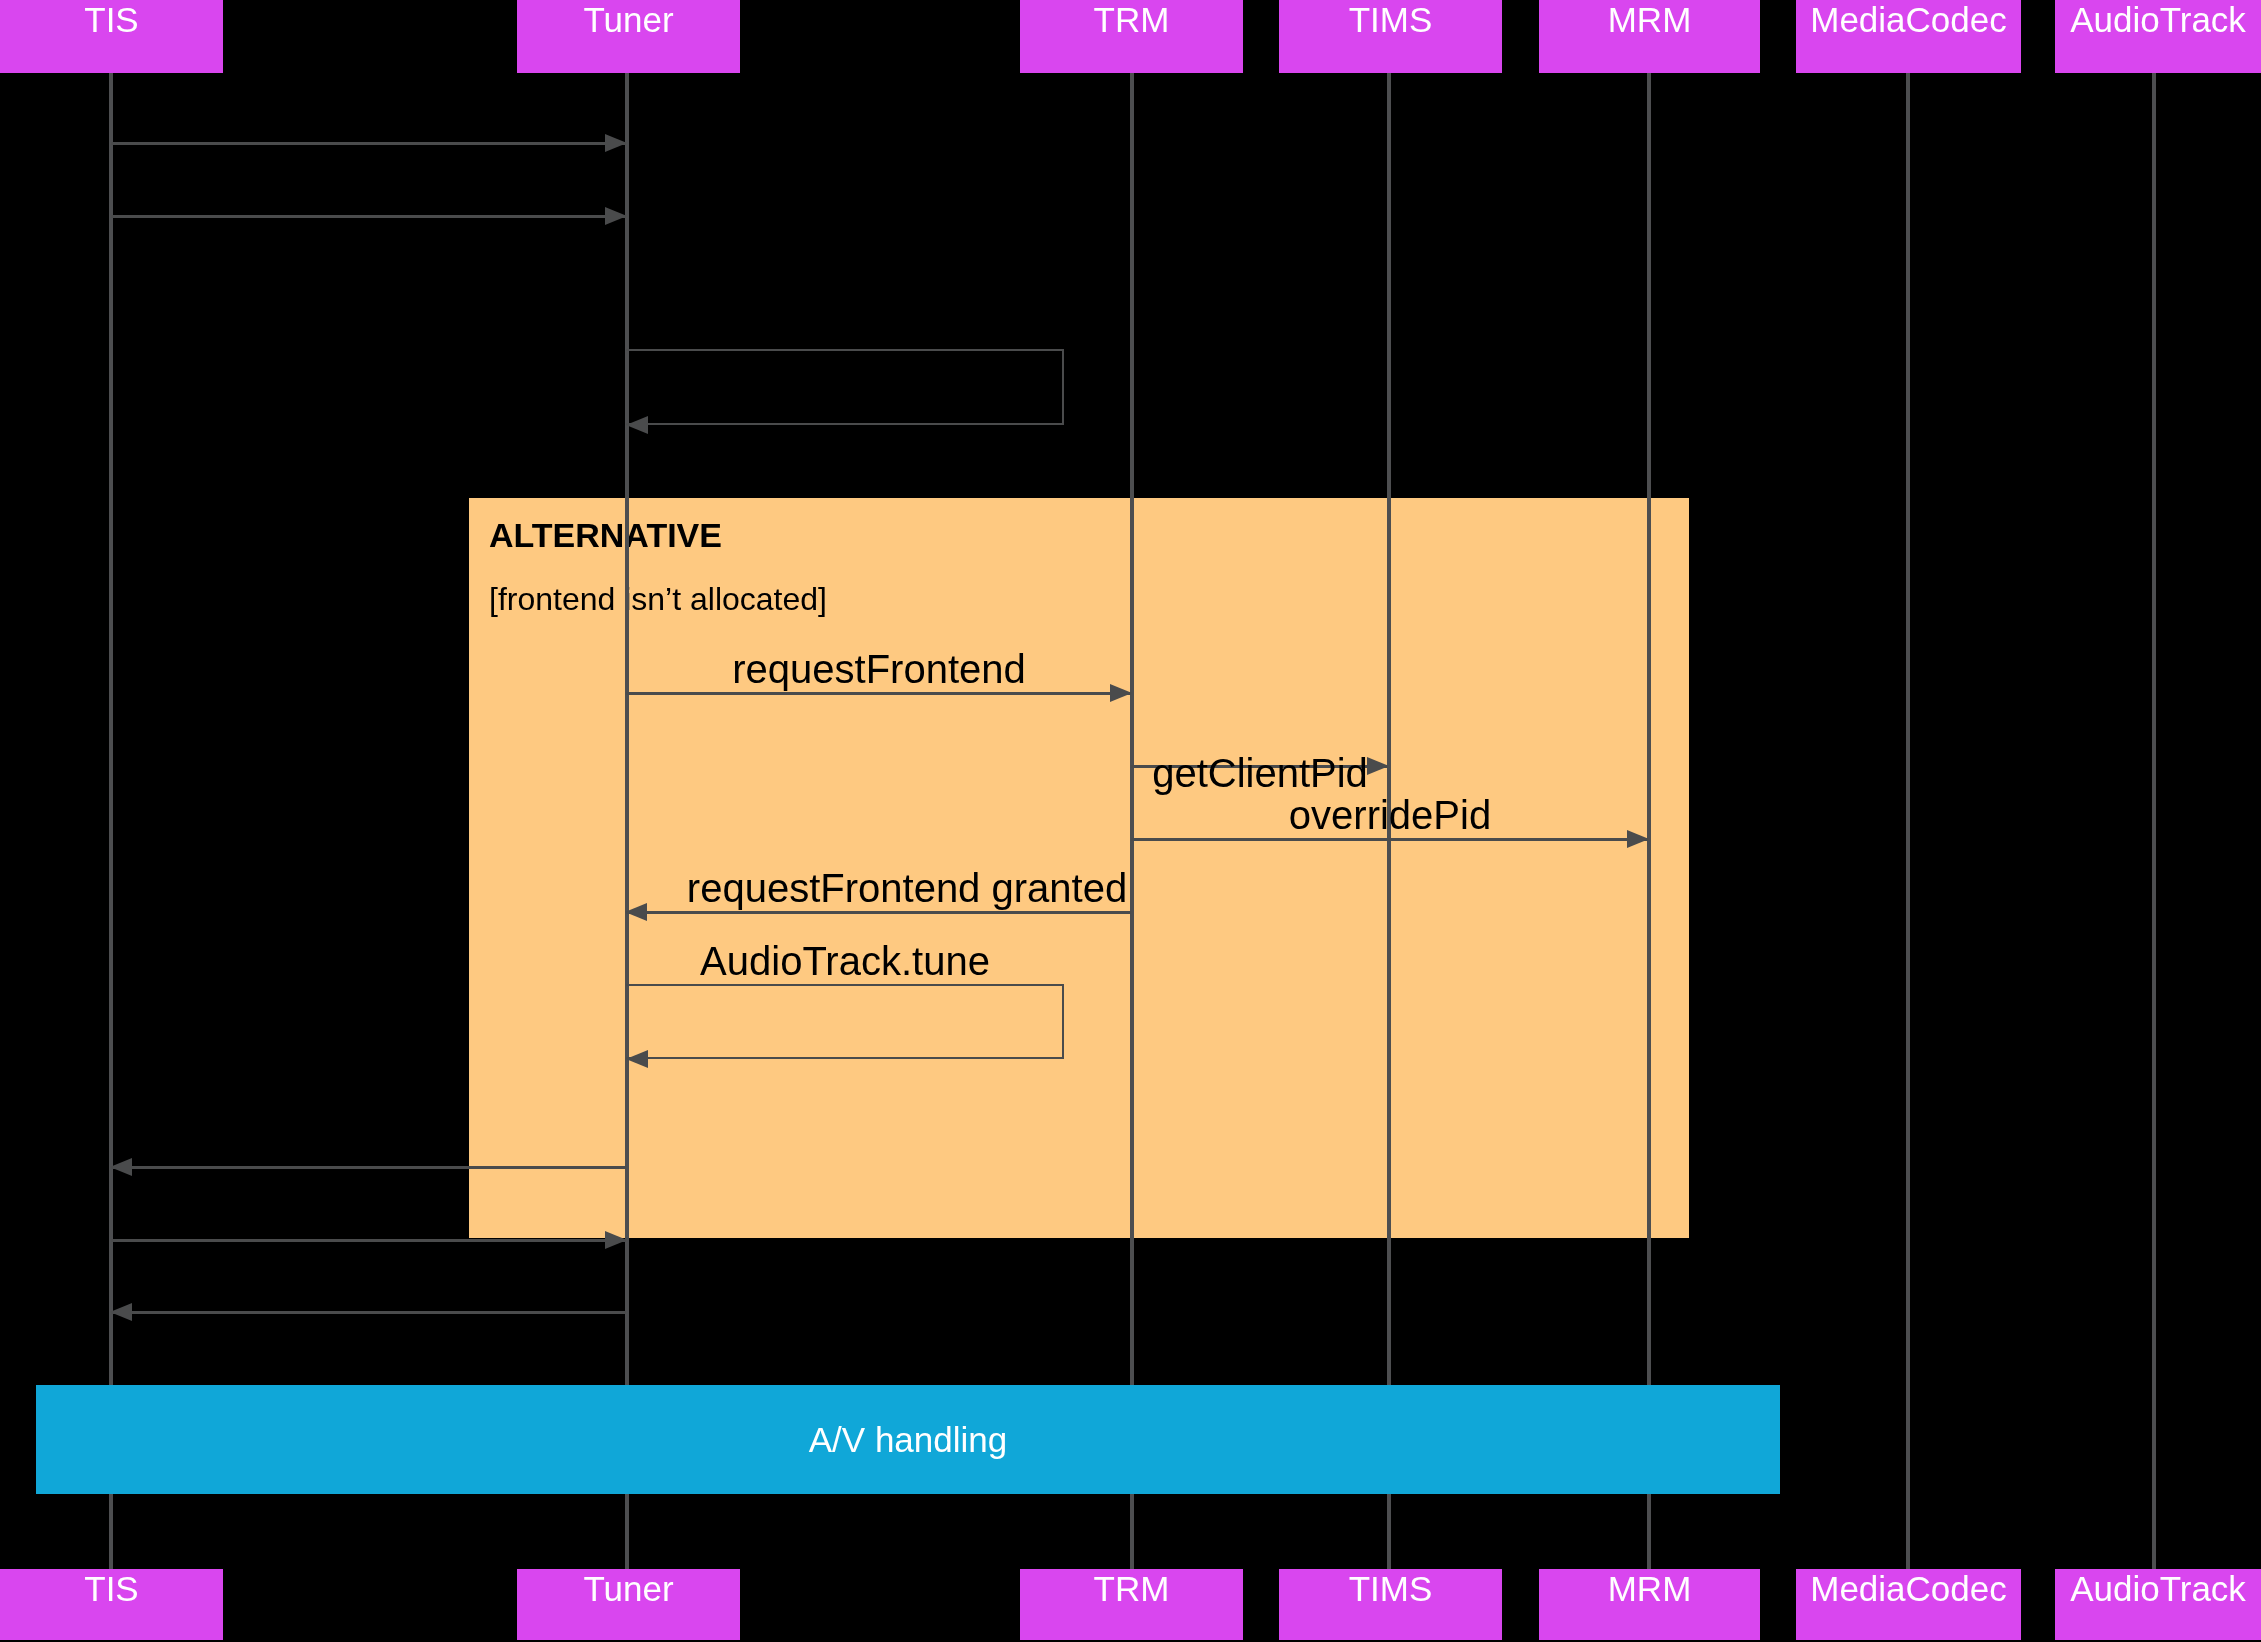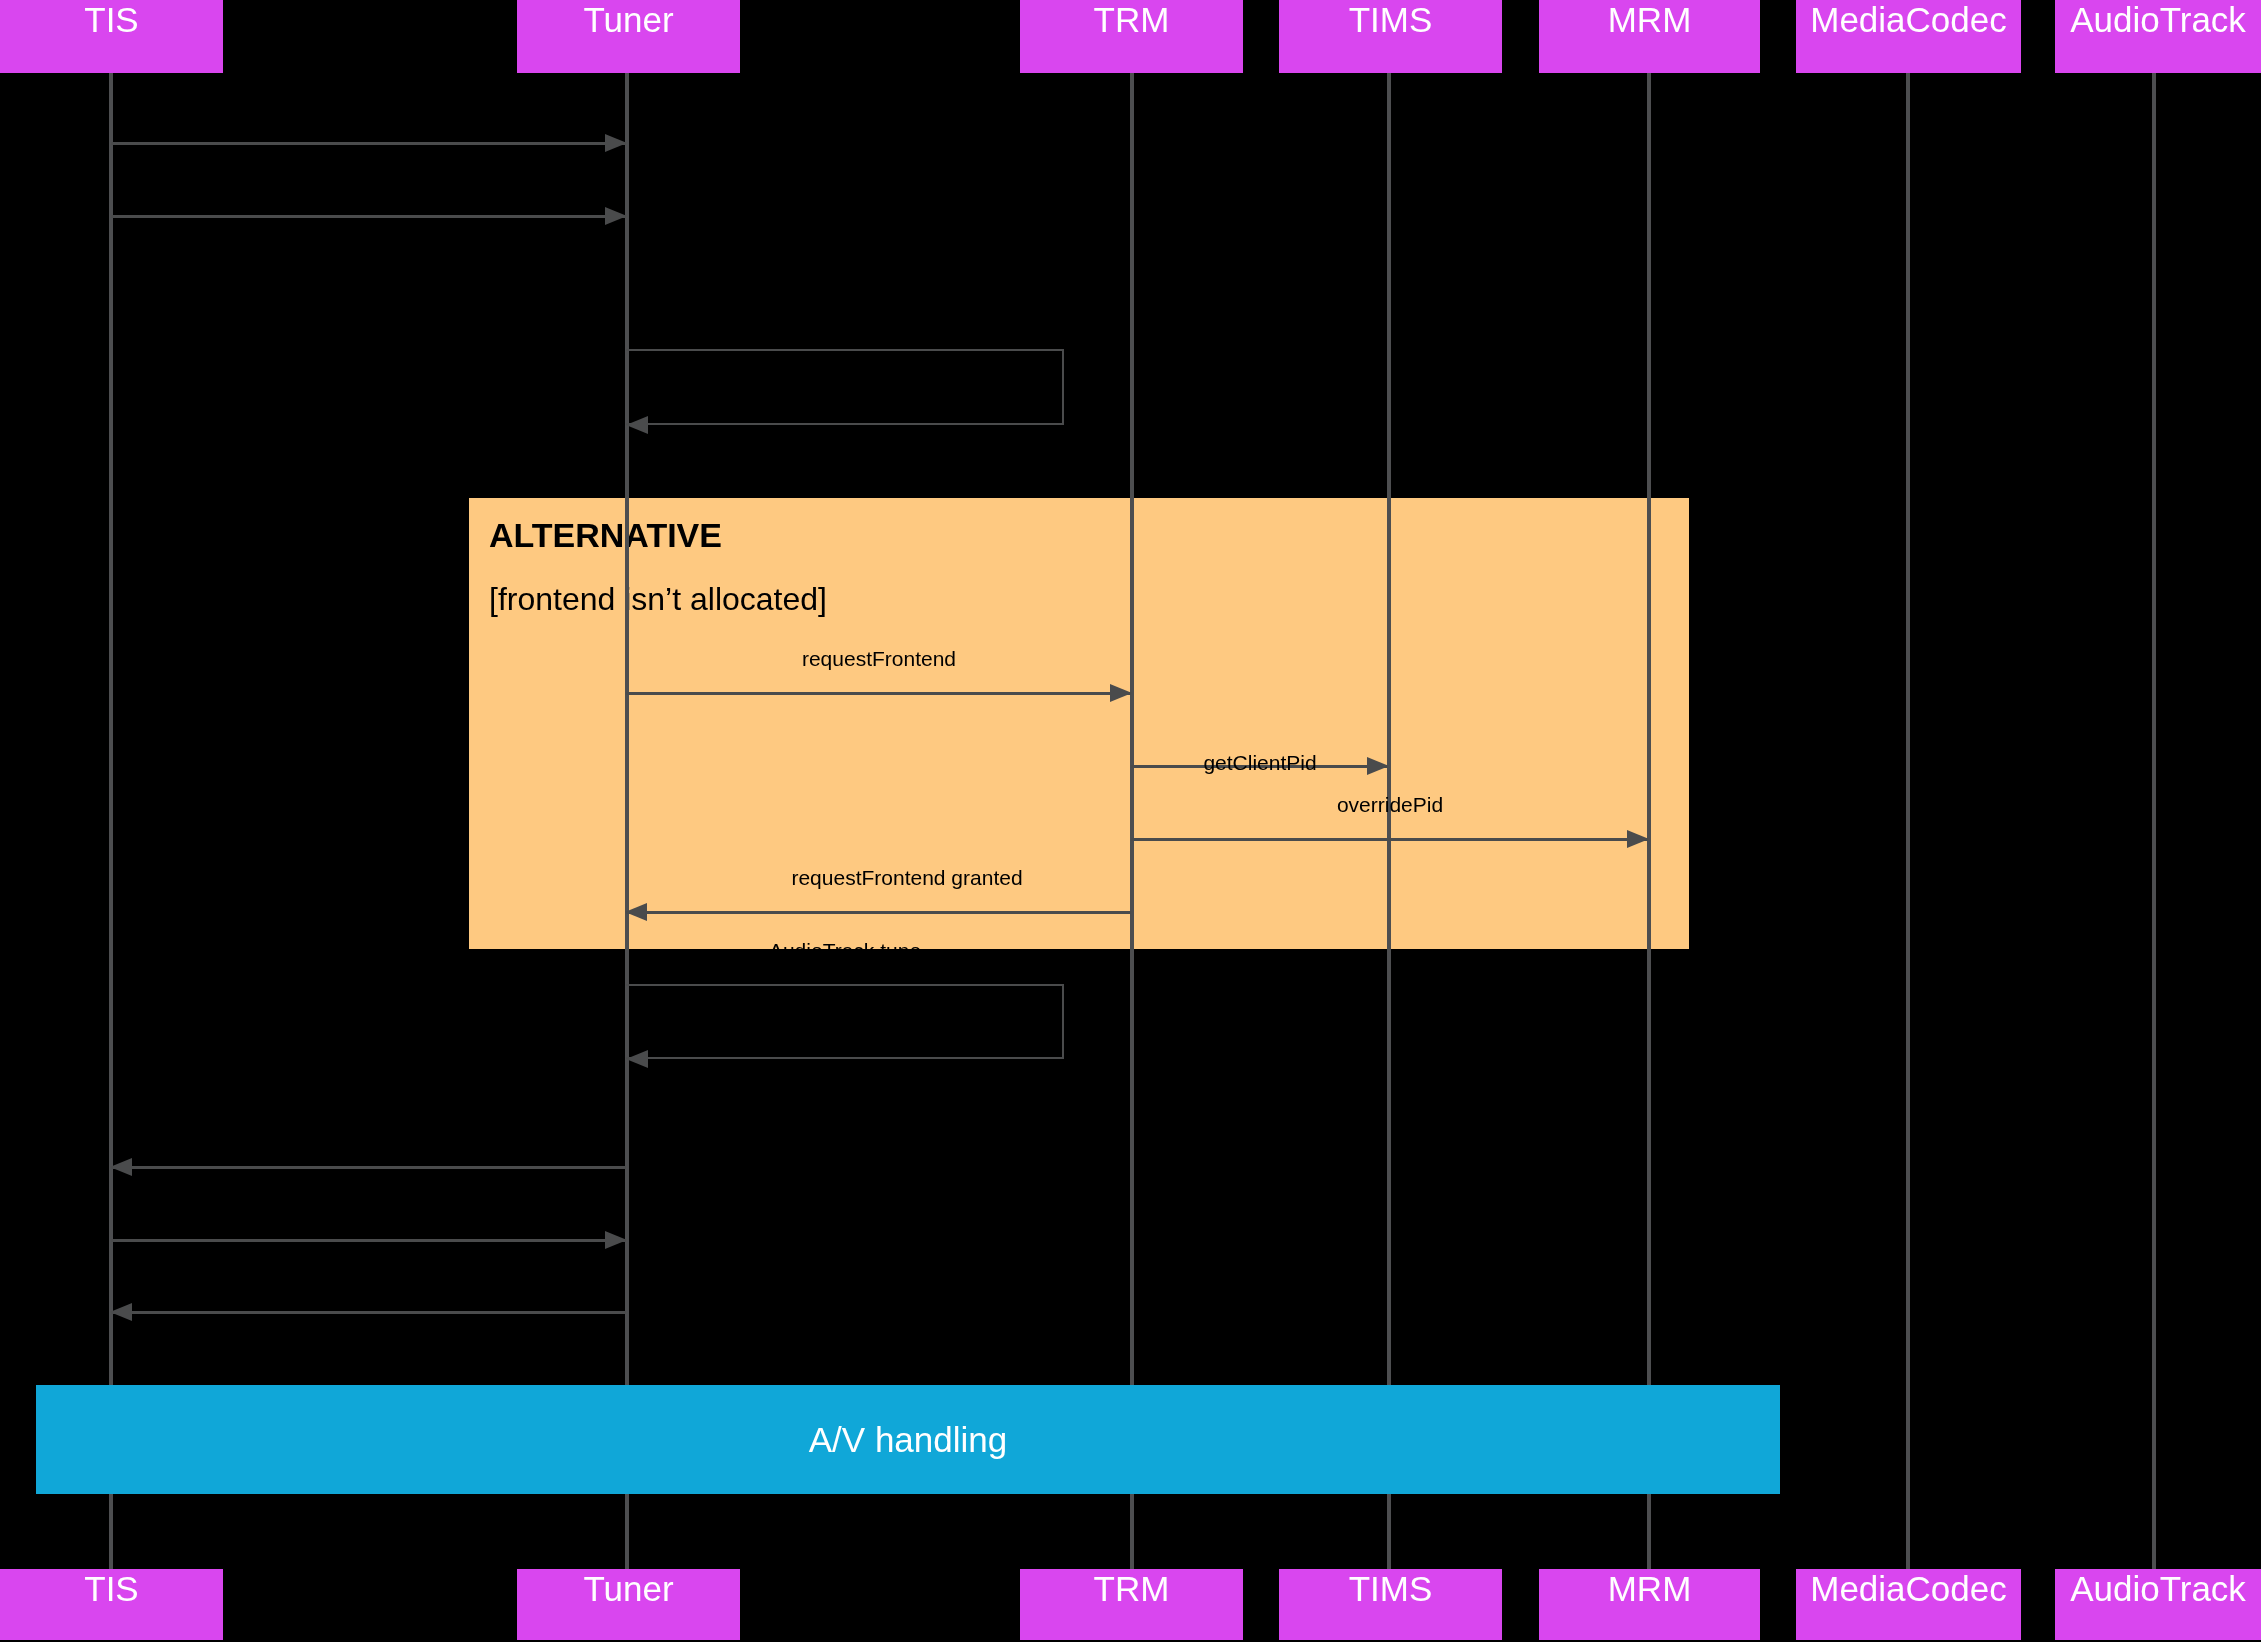--- a/index.html
+++ b/index.html
@@ -16,21 +16,21 @@
     left: 0; top: 0;
     width: 2261px;
     height: 1642px;
     background: #000000;
   }
 
   
   .alt {
     position: absolute;
     left: 469px; top: 498px;
-    width: 1220px; height: 451px;
+    width: 1220px; height: 740px;
     background: #fec981;
     z-index: 0;
     text-decoration: underline;
   }
   .alt-title {
     position: absolute;
     left: 20px; top: 17.5px;
     font-size: 34px;
     font-weight: bold;
     color: #000000;
@@ -96,21 +96,21 @@
     width: 0; height: 0;
     border-top: 9.5px solid transparent;
     border-bottom: 9.5px solid transparent;
     border-right: 22px solid #4a4b4c;
   }
 
   
   .msg-label {
     position: absolute;
     transform: translateX(-50%);
-    font-size: 21px;
+    font-size: 40px;
     color: #000000;
     white-space: nowrap;
     z-index: 3;
   }
 
   
   .actor {
     position: absolute;
     height: 73px;
     background: #d946ef;

